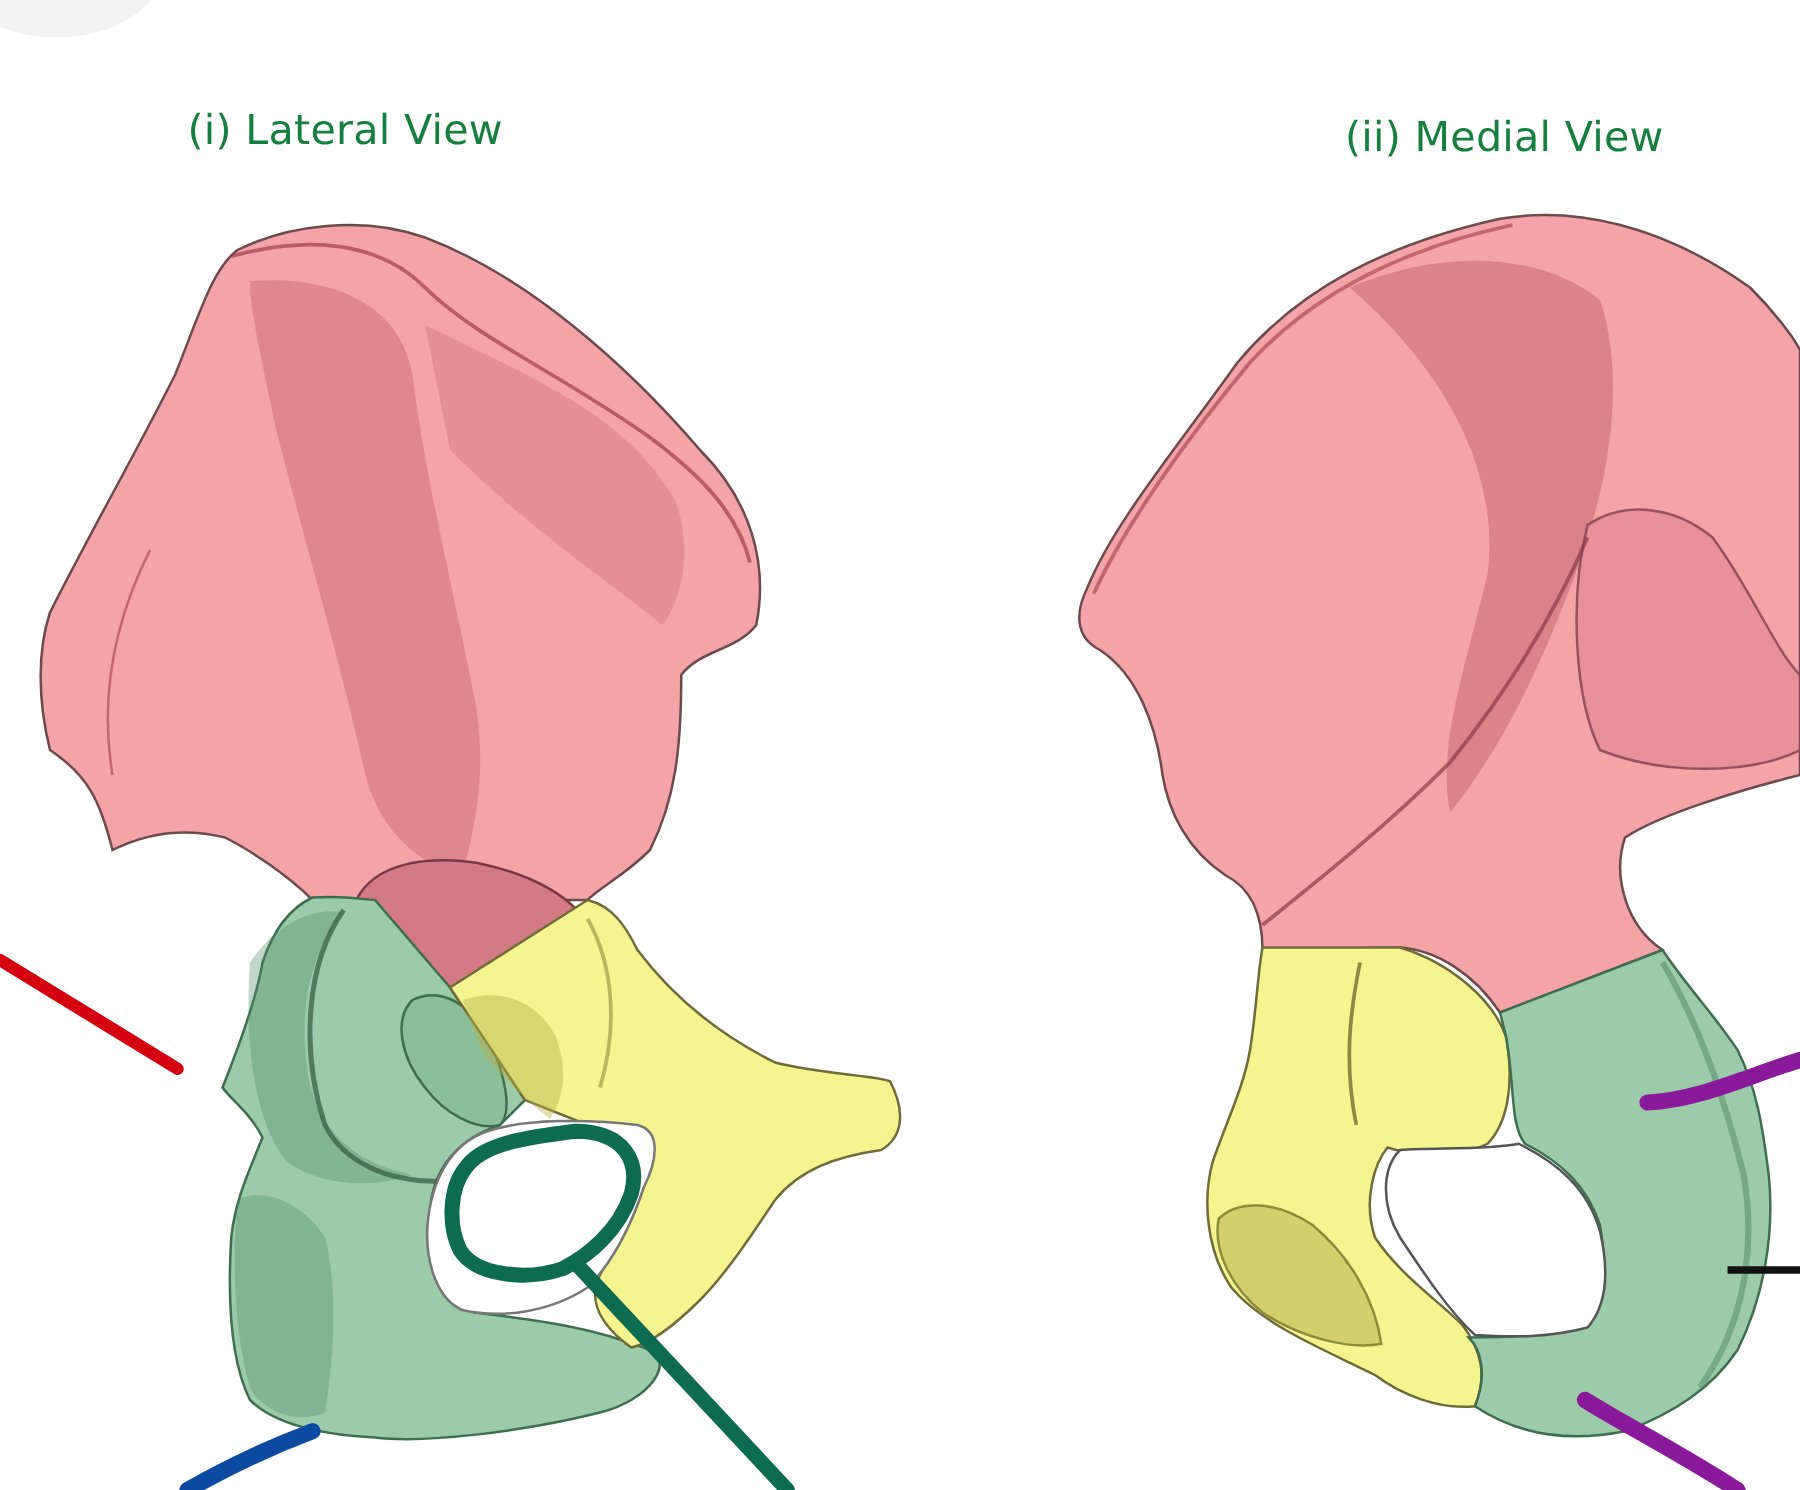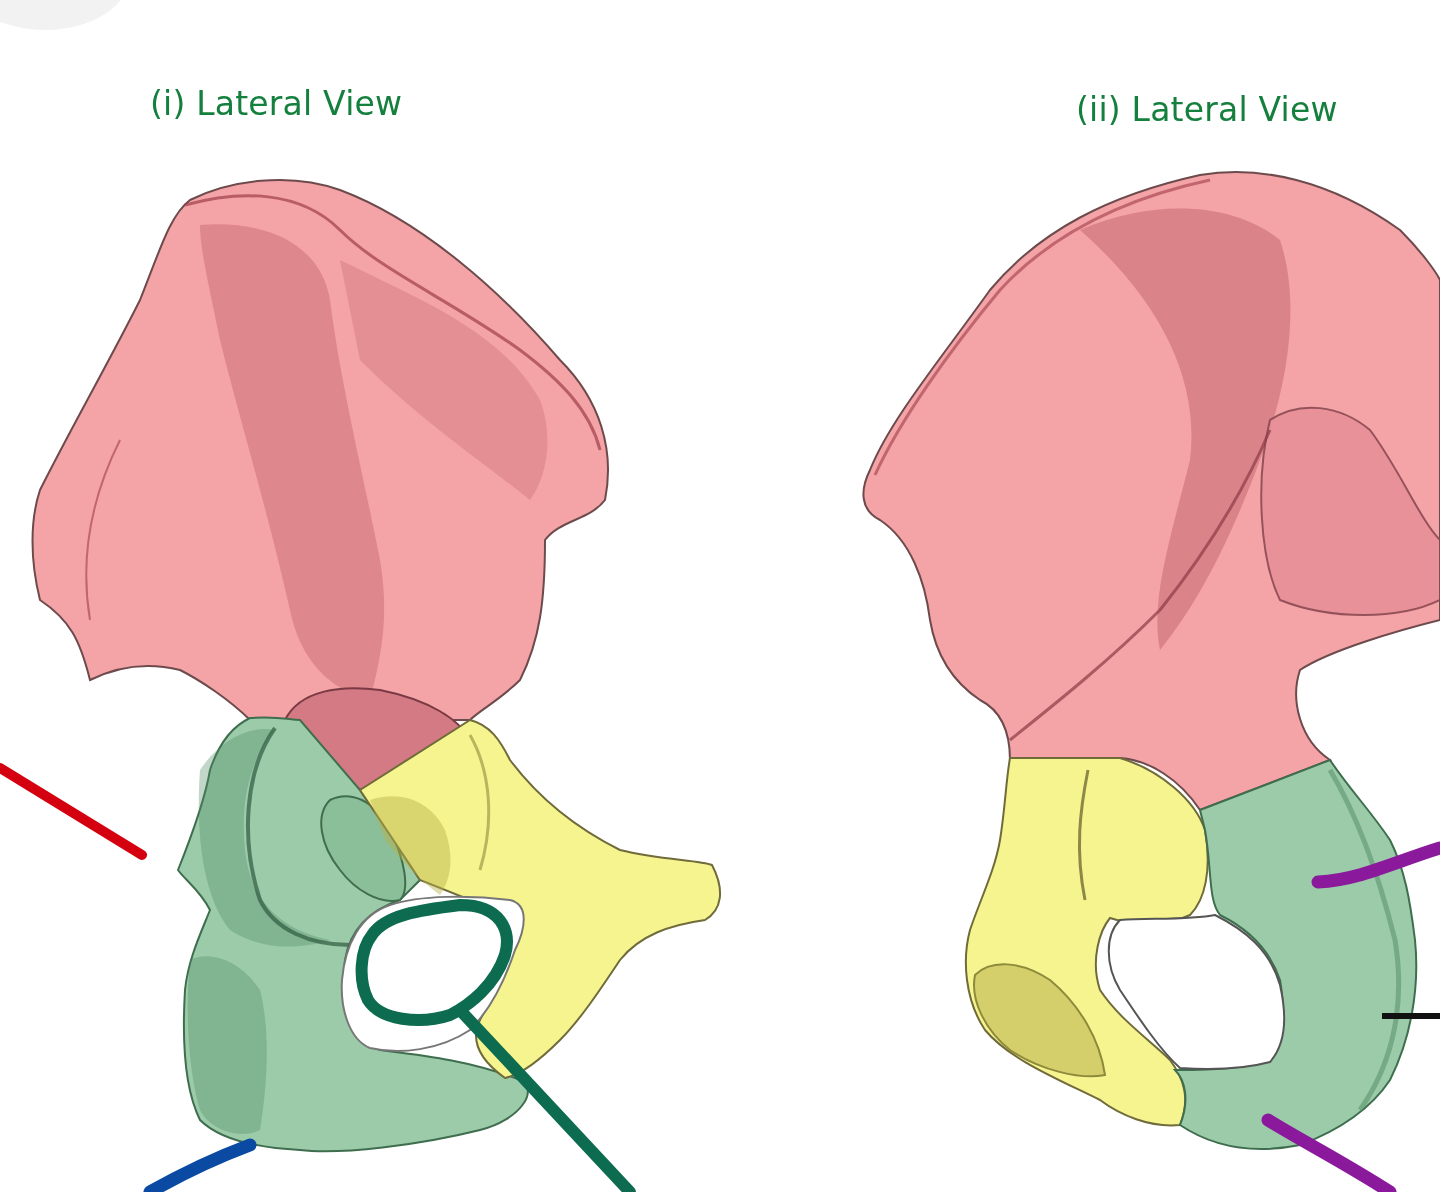--- a/index.html
+++ b/index.html
@@ -12,21 +12,21 @@
     #title-lateral { left: 150px; top: 84px; }
     #title-medial { left: 1076px; top: 90px; }
     svg.diagram { position: absolute; left: 0; top: 0; }
   </style>
 </head>
 <body>
 
 <div class="corner-blob"></div>
 
 <div id="title-lateral" class="view-title">(i) Lateral View</div>
-<div id="title-medial" class="view-title">(ii) Lateral View</div>
+<div id="title-medial" class="view-title">(ii) Medial View</div>
 
 <svg class="diagram" width="1440" height="1192" viewBox="0 0 1440 1192">
   <defs>
     <radialGradient id="shadeIliumL" cx="0.45" cy="0.45" r="0.6">
       <stop offset="0" stop-color="#c9606c" stop-opacity="0.55"></stop>
       <stop offset="1" stop-color="#c9606c" stop-opacity="0"></stop>
     </radialGradient>
   </defs>
 
   <g>

